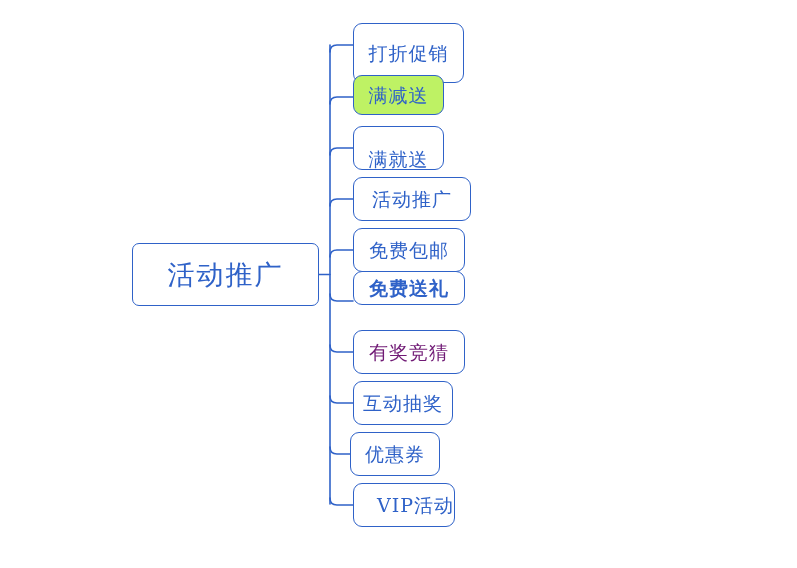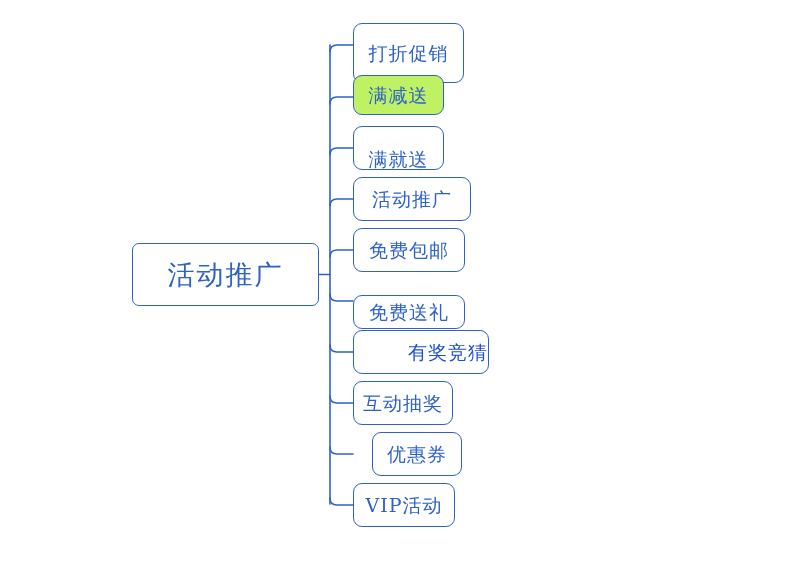--- a/index.html
+++ b/index.html
@@ -91,30 +91,30 @@
       </div>
       <div class="node node-child" style="left: 353px; top: 126px; width: 91px; height: 44px; border-color: rgb(47, 98, 200); color: rgb(47, 98, 200); background: rgb(255, 255, 255); align-items: flex-end;">
         <span class="node-label">满就送</span>
       </div>
       <div class="node node-child" style="left: 353px; top: 177px; width: 118px; height: 44px; border-color: rgb(47, 98, 200); color: rgb(47, 98, 200); background: rgb(255, 255, 255);">
         <span class="node-label">活动推广</span>
       </div>
       <div class="node node-child" style="left: 353px; top: 228px; width: 112px; height: 44px; border-color: rgb(47, 98, 200); color: rgb(47, 98, 200); background: rgb(255, 255, 255);">
         <span class="node-label">免费包邮</span>
       </div>
-      <div class="node node-child" style="left: 353px; top: 295px; width: 112px; height: 34px; border-color: rgb(47, 98, 200); color: rgb(47, 98, 200); background: rgb(255, 255, 255);">
+      <div class="node node-child" style="left: 353px; top: 271px; width: 112px; height: 34px; border-color: rgb(47, 98, 200); color: rgb(47, 98, 200); background: rgb(255, 255, 255); font-weight: bold;">
         <span class="node-label">免费送礼</span>
       </div>
-      <div class="node node-child" style="left: 353px; top: 330px; width: 136px; height: 44px; border-color: rgb(47, 98, 200); color: #1d4ed8; background: rgb(255, 255, 255); justify-content: flex-end;">
+      <div class="node node-child" style="left: 353px; top: 330px; width: 112px; height: 44px; border-color: rgb(47, 98, 200); color: #701a75; background: rgb(255, 255, 255);">
         <span class="node-label">有奖竞猜</span>
       </div>
       <div class="node node-child" style="left: 353px; top: 381px; width: 100px; height: 44px; border-color: rgb(47, 98, 200); color: rgb(47, 98, 200); background: rgb(255, 255, 255);">
         <span class="node-label">互动抽奖</span>
       </div>
-      <div class="node node-child" style="left: 372px; top: 432px; width: 90px; height: 44px; border-color: rgb(47, 98, 200); color: rgb(47, 98, 200); background: rgb(255, 255, 255);">
+      <div class="node node-child" style="left: 350px; top: 432px; width: 90px; height: 44px; border-color: rgb(47, 98, 200); color: rgb(47, 98, 200); background: rgb(255, 255, 255);">
         <span class="node-label">优惠券</span>
       </div>
-      <div class="node node-child has-latin" style="left: 353px; top: 483px; width: 102px; height: 44px; border-color: rgb(47, 98, 200); color: rgb(47, 98, 200); background: rgb(255, 255, 255);">
+      <div class="node node-child has-latin" style="left: 353px; top: 483px; width: 102px; height: 44px; border-color: rgb(47, 98, 200); color: rgb(47, 98, 200); background: rgb(255, 255, 255); justify-content: flex-end;">
         <span class="node-label">VIP活动</span>
       </div>
     </div>
 
 </div>
 
 </body></html>

